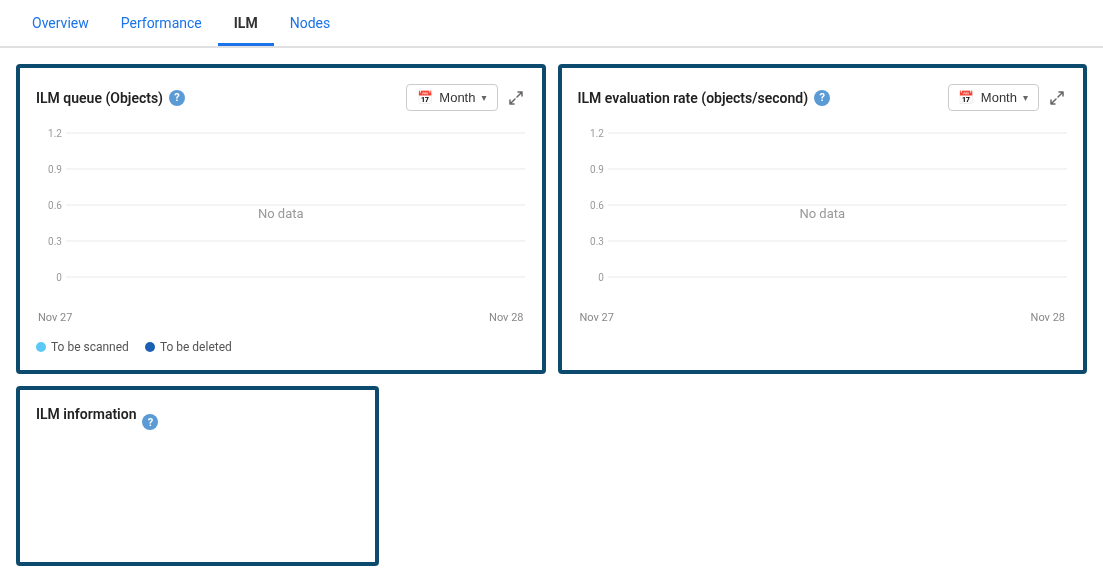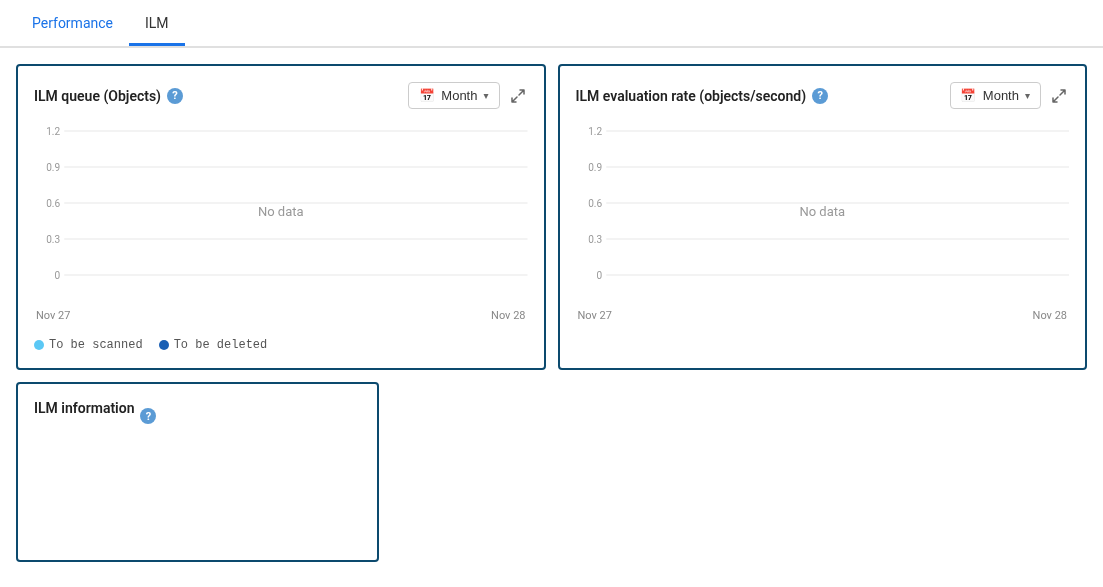--- a/index.html
+++ b/index.html
@@ -30,42 +30,42 @@
       font-weight: 400;
       border-bottom: 3px solid transparent;
       margin-bottom: -2px;
       text-decoration: none;
       display: flex;
       align-items: center;
     }
     .nav-tab.active {
       color: #333;
       border-bottom: 3px solid #1a73e8;
-      font-weight: 400;
+      font-weight: 700;
     }
 
     
     .main-content {
       padding: 16px;
       display: flex;
       flex-direction: column;
       gap: 12px;
       height: calc(587px - 48px);
       overflow: auto;
     }
 
     
     .charts-row {
       display: flex;
       gap: 12px;
     }
 
     
     .card {
-      border: 2px solid #0c4a6e;
+      border: 4px solid #0c4a6e;
       border-radius: 4px;
       background: #fff;
       padding: 16px;
     }
     .chart-card {
       flex: 1;
       min-height: 280px;
     }
     .info-card {
       width: 363px;
@@ -170,21 +170,20 @@
       margin-bottom: 10px;
       padding: 0 2px;
     }
 
     
     .legend {
       display: flex;
       gap: 16px;
       align-items: flex-start;
       margin-top: 16px;
-      font-family: Liberation Mono, monospace;
     }
     .legend-item {
       display: flex;
       align-items: center;
       gap: 5px;
       font-size: 12px;
       color: #555;
     }
     .legend-dot {
       width: 10px;
@@ -211,22 +210,24 @@
     }
     .info-value {
       color: #555;
       font-size: 13px;
     }
   </style>
 </head>
 <body>
 
 <nav class="top-nav">
+  <a class="nav-tab">Overview</a>
   <a class="nav-tab">Performance</a>
   <a class="nav-tab active">ILM</a>
+  <a class="nav-tab">Nodes</a>
 </nav>
 
 <div class="main-content">
 
   <div class="charts-row">
 
     <div class="card chart-card">
       <div class="card-header">
         <div class="card-title-group">
           <span class="card-title">ILM queue (Objects)</span>

